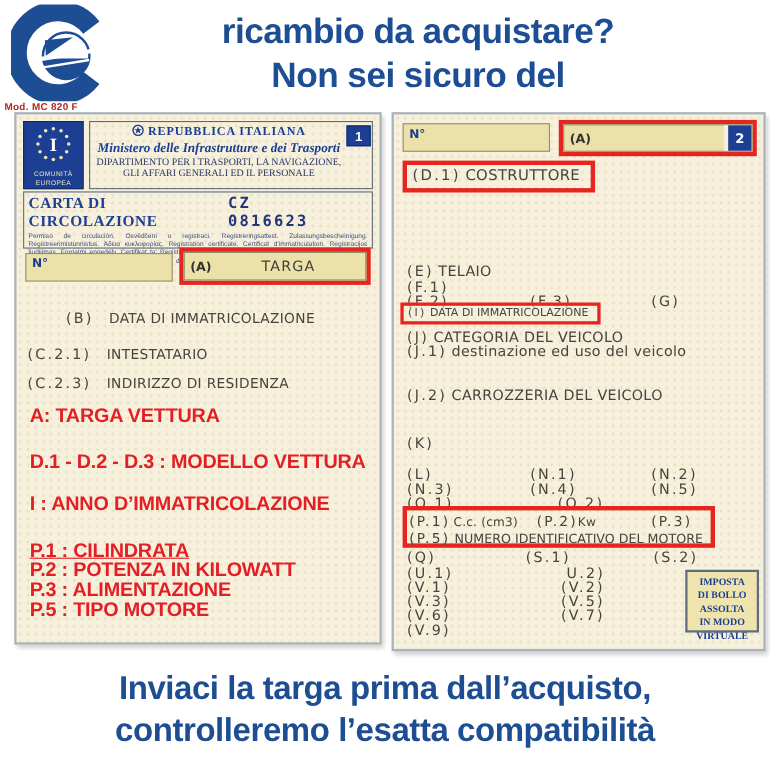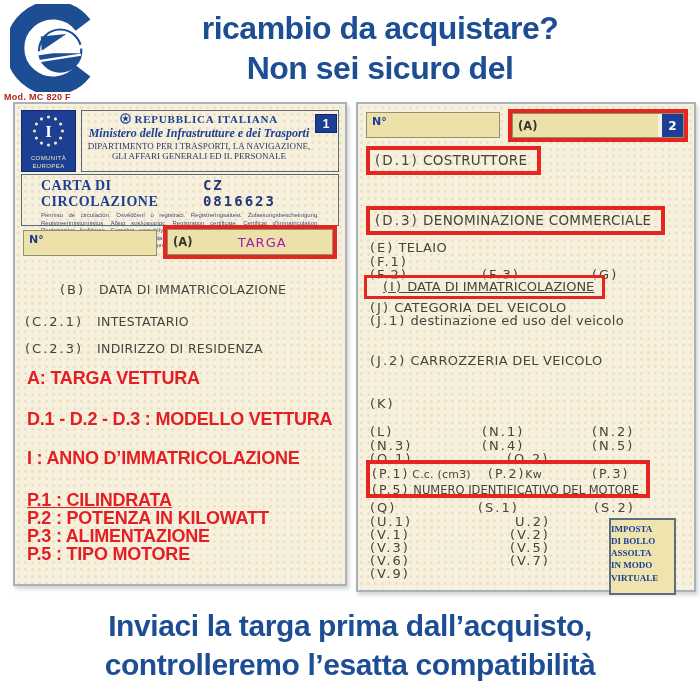--- a/index.html
+++ b/index.html
@@ -40,50 +40,50 @@
   }
 
   
   .lp-header{position:absolute;top:6px;left:6px;right:6px;height:62px;display:flex;gap:5px;}
   .eu-box{width:55px;background:#1c3f94;border:1px solid #0e2a6e;text-align:center;flex:none;box-sizing:border-box;}
   .eu-box .eu-txt{font-size:6px;color:#efe6bc;letter-spacing:.4px;line-height:1.25;}
   .ministry{flex:1;border:1.5px solid #5a6a7a;text-align:center;padding:2px 24px 2px 2px;box-sizing:border-box;}
   .rep-title{font-family:"Liberation Serif",serif;font-weight:bold;font-size:11px;color:#1c3f94;letter-spacing:.8px;}
   .ministry-line{font-family:"Liberation Serif",serif;font-style:italic;font-weight:bold;font-size:12px;color:#1c3f94;margin-top:1px;}
   .dept-line{font-family:"Liberation Serif",serif;font-size:9px;color:#2a3a6a;line-height:1.15;}
-  .carta-box{position:absolute;top:70px;left:6px;right:6px;height:52px;border:1.5px solid #5a6a7a;padding:2px 19px;box-sizing:border-box;}
+  .carta-box{position:absolute;top:70px;left:6px;right:6px;height:52px;border:1.5px solid #5a6a7a;padding:2px 4px;box-sizing:border-box;}
   .carta-row{display:flex;justify-content:space-between;align-items:baseline;}
   .carta-title{font-family:"Liberation Serif",serif;font-weight:bold;font-size:14px;color:#1c3f94;letter-spacing:.5px;}
   .carta-serial{font-family:"DejaVu Sans Mono",monospace;font-weight:bold;font-size:14px;color:#22367c;letter-spacing:2px;margin-right:28px;}
   .multilang{font-size:6px;color:#3c4c80;line-height:1.25;text-align:justify;margin-top:2px;}
 
   
   .lfield-row{position:absolute;left:10px;font-size:13px;}
   .lfield-row .lbl{font-size:12.5px;letter-spacing:.4px;margin-left:14px;}
   .annot{position:absolute;left:12px;color:#e31e24;font-weight:bold;font-size:18px;letter-spacing:-.2px;white-space:nowrap;}
 
   
   .rline{position:absolute;left:12px;font-size:13px;white-space:nowrap;}
   .rline .cell{position:absolute;top:0;white-space:nowrap;}
   .dbox{
     position:absolute;left:8px;border:4px solid #e52620;
     padding:2px 10px 3px 5px;font-size:13.5px;white-space:nowrap;
   }
   .dbox .lbl, .lfield-row .lbl, .rline .lbl{letter-spacing:.3px;}
   .ibox{
     position:absolute;left:6px;border:3.5px solid #e52620;
-    padding:1px 8px 2px 16px;font-size:13px;white-space:nowrap;background:rgba(246,240,220,.55);text-decoration:underline;
+    padding:1px 8px 2px 4px;font-size:10px;white-space:nowrap;background:rgba(246,240,220,.55);
   }
   .pbox{position:absolute;left:8px;top:356px;width:284px;height:38px;border:4px solid #e52620;box-sizing:border-box;}
   .pbox .pl{position:absolute;font-size:12.5px;white-space:nowrap;}
   .small-lbl{font-size:11px;letter-spacing:.2px;}
   .imposta{
-    position:absolute;right:18px;top:414px;width:67px;height:77px;
+    position:absolute;right:4px;top:414px;width:67px;height:57px;
     background:#efe4ad;border:2px solid #5d6d7e;box-sizing:border-box;
-    padding-top:3px;
+    text-align:center;padding-top:3px;
     font-family:"Liberation Serif",serif;font-weight:bold;font-size:9px;color:#1c3f94;line-height:1.35;
   }
 
   
   .footer-text{
     position:absolute;top:606px;left:0;width:700px;text-align:center;
     color:#1d4e94;font-weight:bold;font-size:30px;line-height:1.3;letter-spacing:-.4px;
   }
 </style>
 </head>
@@ -152,21 +152,21 @@
       <span class="carta-serial">CZ 0816623</span>
     </div>
     <div class="multilang">Permiso de circulación. Osvědčení o registraci. Registreringsattest. Zulassungsbescheinigung. Registreerimistunnistus. Άδεια κυκλοφορίας. Registration certificate. Certificat d'immatriculation. Registracijos liudijimas. Forgalmi engedély. Certifikat ta' Registrazzjoni. Kentekenbewijs. Dowód Rejestracyjny. Certificado de matrícula. Osvedčenie o evidencii. Prometno dovoljenje. Rekisteröintitodistus. Registreringsbevis. Prometna dozvola.</div>
   </div>
 
   <div class="yfield doc" style="position:absolute;left:8px;top:126px;width:134px;height:26px;padding:2px 5px;font-weight:bold;font-size:11px;color:#1c3f94;">N°</div>
 
   <div class="redwrap" style="position:absolute;left:148px;top:121px;width:174px;height:34px;">
     <div class="yfield doc" style="width:100%;height:100%;border-width:1px;display:flex;align-items:center;">
       <span style="font-weight:bold;font-size:11.5px;color:#35352f;margin-left:5px;">(A)</span>
-      <span style="flex:1;text-align:center;font-size:13px;letter-spacing:1px;color:#a21caf;">TARGA</span>
+      <span style="flex:1;text-align:center;font-size:13px;letter-spacing:1px;color:#404040;">TARGA</span>
     </div>
   </div>
 
   <div class="lfield-row doc" style="top:178px;margin-left:35px;">
     <span class="code">(B)</span><span class="lbl">DATA DI IMMATRICOLAZIONE</span>
   </div>
   <div class="lfield-row doc" style="top:210px;">
     <span class="code">(C.2.1)</span><span class="lbl">INTESTATARIO</span>
   </div>
   <div class="lfield-row doc" style="top:237px;">
@@ -190,23 +190,20 @@
     <div class="yfield doc" style="width:100%;height:100%;border-width:1px;display:flex;align-items:center;">
       <span style="font-weight:bold;font-size:11.5px;color:#35352f;margin-left:5px;flex:1;">(A)</span>
       <span style="width:4px;height:100%;background:#f4f0e2;"></span>
       <span style="width:21px;height:100%;background:#1c3f94;color:#fff;font-weight:bold;font-size:12px;display:flex;align-items:center;justify-content:center;">2</span>
     </div>
   </div>
 
   <div class="dbox doc" style="top:42px;">
     <span class="code">(D.1)</span> <span class="lbl">COSTRUTTORE</span>
   </div>
-  <div class="dbox doc" style="top:102px;">
-    <span class="code">(D.3)</span> <span class="lbl">DENOMINAZIONE COMMERCIALE</span>
-  </div>
 
   <div class="rline doc" style="top:136px;">
     <span class="code">(E)</span> <span class="lbl">TELAIO</span>
   </div>
   <div class="rline doc" style="top:150px;">
     <span class="code">(F.1)</span>
   </div>
   <div class="rline doc" style="top:163px;width:316px;">
     <span class="cell code" style="left:0;">(F.2)</span>
     <span class="cell code" style="left:112px;">(F.3)</span>

